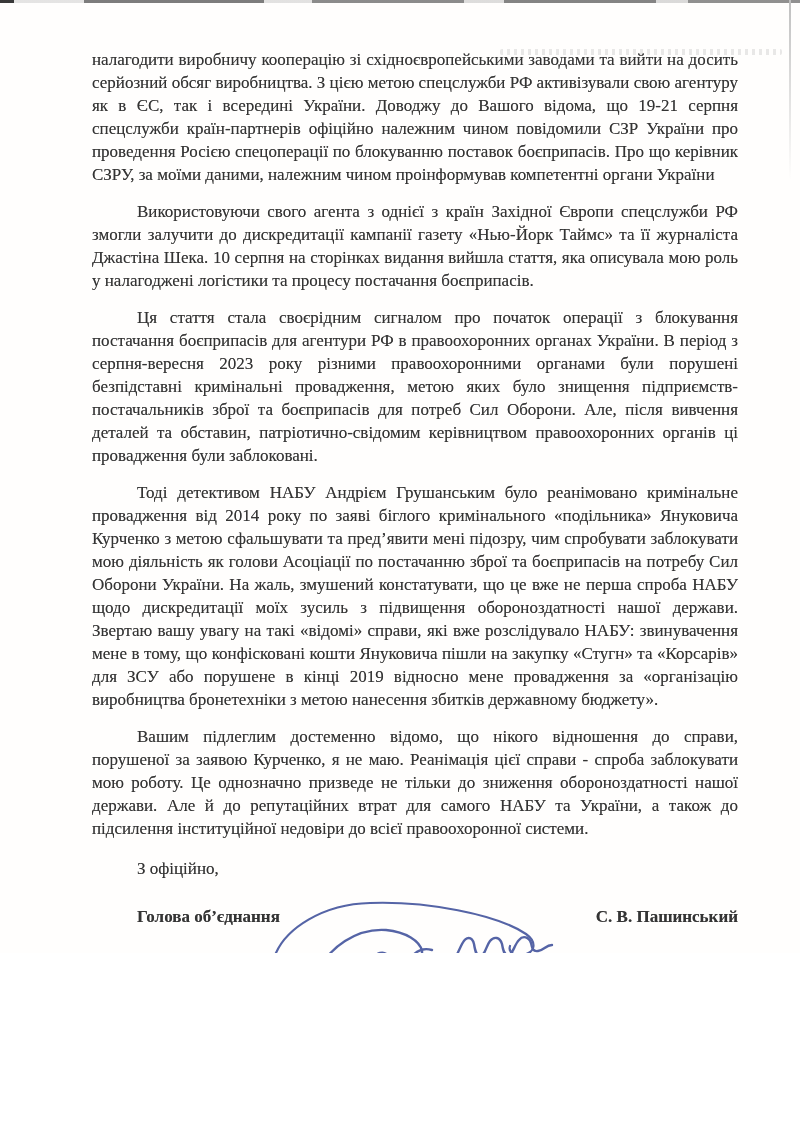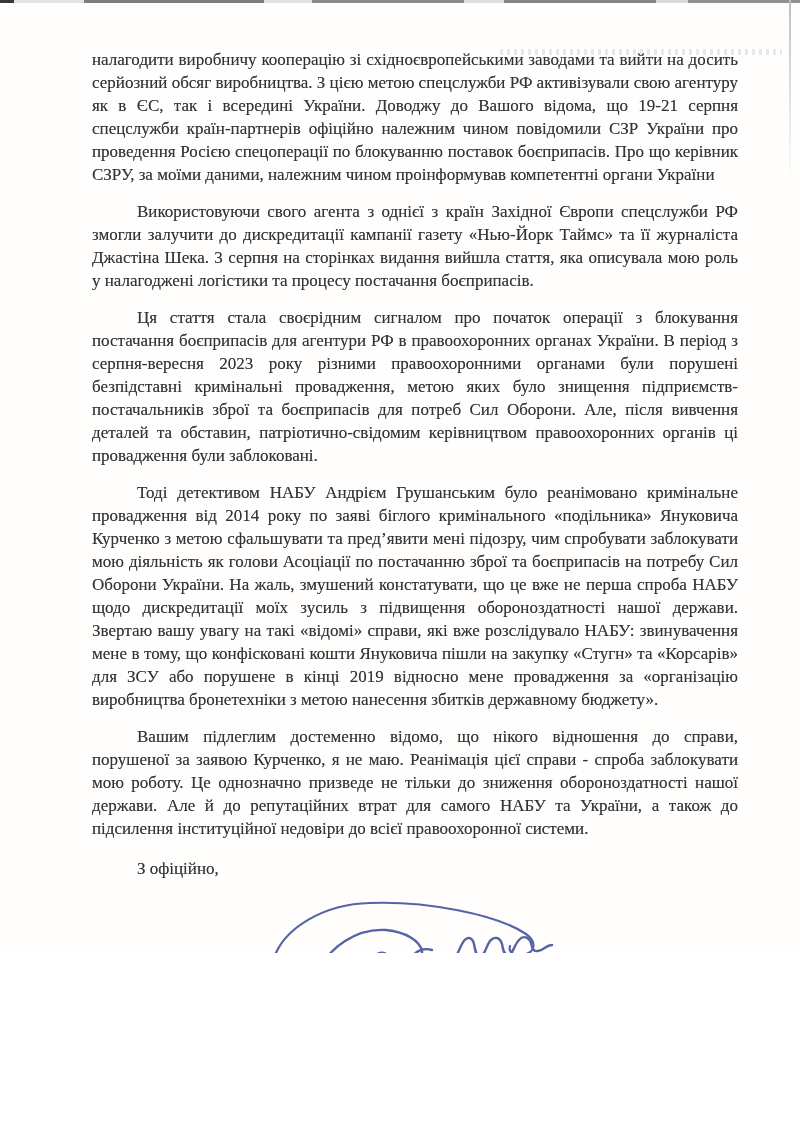--- a/index.html
+++ b/index.html
@@ -57,27 +57,31 @@
 <body>
 
 <div class="page">
 
   <div class="top-edge"></div>
   <div class="right-edge"></div>
   <div class="speckle-band"></div>
 
   <div class="letter">
     <p class="para first">налагодити виробничу кооперацію зі східноєвропейськими заводами та вийти на досить серйозний обсяг виробництва. З цією метою спецслужби РФ активізували свою агентуру як в ЄС, так і всередині України. Доводжу до Вашого відома, що 19-21 серпня спецслужби країн-партнерів офіційно належним чином повідомили СЗР України про проведення Росією спецоперації по блокуванню поставок боєприпасів. Про що керівник СЗРУ, за моїми даними, належним чином проінформував компетентні органи України</p>
-    <p class="para">Використовуючи свого агента з однієї з країн Західної Європи спецслужби РФ змогли залучити до дискредитації кампанії газету «Нью-Йорк Таймс» та її журналіста Джастіна Шека. 3 серпня на сторінках видання вийшла стаття, яка описувала мою роль у налагоджені логістики та процесу постачання боєприпасів.</p>
+    <p class="para">Використовуючи свого агента з однієї з країн Західної Європи спецслужби РФ змогли залучити до дискредитації кампанії газету «Нью-Йорк Таймс» та її журналіста Джастіна Шека. 10 серпня на сторінках видання вийшла стаття, яка описувала мою роль у налагоджені логістики та процесу постачання боєприпасів.</p>
     <p class="para">Ця стаття стала своєрідним сигналом про початок операції з блокування постачання боєприпасів для агентури РФ в правоохоронних органах України. В період з серпня-вересня 2023 року різними правоохоронними органами були порушені безпідставні кримінальні провадження, метою яких було знищення підприємств-постачальників зброї та боєприпасів для потреб Сил Оборони. Але, після вивчення деталей та обставин, патріотично-свідомим керівництвом правоохоронних органів ці провадження були заблоковані.</p>
     <p class="para">Тоді детективом НАБУ Андрієм Грушанським було реанімовано кримінальне провадження від 2014 року по заяві біглого кримінального «подільника» Януковича Курченко з метою сфальшувати та пред’явити мені підозру, чим спробувати заблокувати мою діяльність як голови Асоціації по постачанню зброї та боєприпасів на потребу Сил Оборони України. На жаль, змушений констатувати, що це вже не перша спроба НАБУ щодо дискредитації моїх зусиль з підвищення обороноздатності нашої держави. Звертаю вашу увагу на такі «відомі» справи, які вже розслідувало НАБУ: звинувачення мене в тому, що конфісковані кошти Януковича пішли на закупку «Стугн» та «Корсарів» для ЗСУ або порушене в кінці 2019 відносно мене провадження за «організацію виробництва бронетехніки з метою нанесення збитків державному бюджету».</p>
     <p class="para">Вашим підлеглим достеменно відомо, що нікого відношення до справи, порушеної за заявою Курченко, я не маю. Реанімація цієї справи - спроба заблокувати мою роботу. Це однозначно призведе не тільки до зниження обороноздатності нашої держави. Але й до репутаційних втрат для самого НАБУ та України, а також до підсилення інституційної недовіри до всієї правоохоронної системи.</p>
 
     <p class="closing">З офіційно,</p>
 
+    <div class="sig-row">
+      <span class="sig-title">Голова об’єднання</span>
+      <span class="sig-name">С. В. Пашинський</span>
+    </div>
   </div>
 
   <svg class="sig-ink" viewBox="0 0 420 126" xmlns="http://www.w3.org/2000/svg">
     <path d="M 14 93 C 130 84, 270 77, 416 73" fill="none" stroke="#97a0b2" stroke-width="1.5" stroke-linecap="round"></path>
     <path d="M 18 74 C 28 44, 68 20, 114 19 C 170 17, 240 30, 270 50 C 281 58, 280 69, 266 71 C 258 72, 252 68, 254 62" fill="none" stroke="#5564a6" stroke-width="2.2" stroke-linecap="round"></path>
     <path d="M 60 92 C 72 62, 102 44, 130 46 C 150 48, 164 57, 166 67 C 167 76, 152 88, 136 95 C 124 100, 112 101, 110 93 C 108 84, 116 71, 124 69 C 132 67, 136 76, 135 87 C 134 97, 130 106, 124 109
              M 176 66 C 162 62, 150 74, 152 88 C 154 102, 166 110, 178 106 C 190 98, 198 76, 206 60 C 210 52, 216 52, 218 60 C 219 66, 220 72, 224 72 C 229 72, 230 62, 234 57 C 238 52, 244 53, 246 60 C 247 66, 248 71, 252 71 C 257 71, 258 61, 263 56 C 267 51, 273 53, 275 59 C 276 64, 277 68, 282 67 C 288 66, 290 61, 296 61" fill="none" stroke="#5564a6" stroke-width="2.4" stroke-linecap="round" stroke-linejoin="round"></path>
   </svg>
 
 </div>

